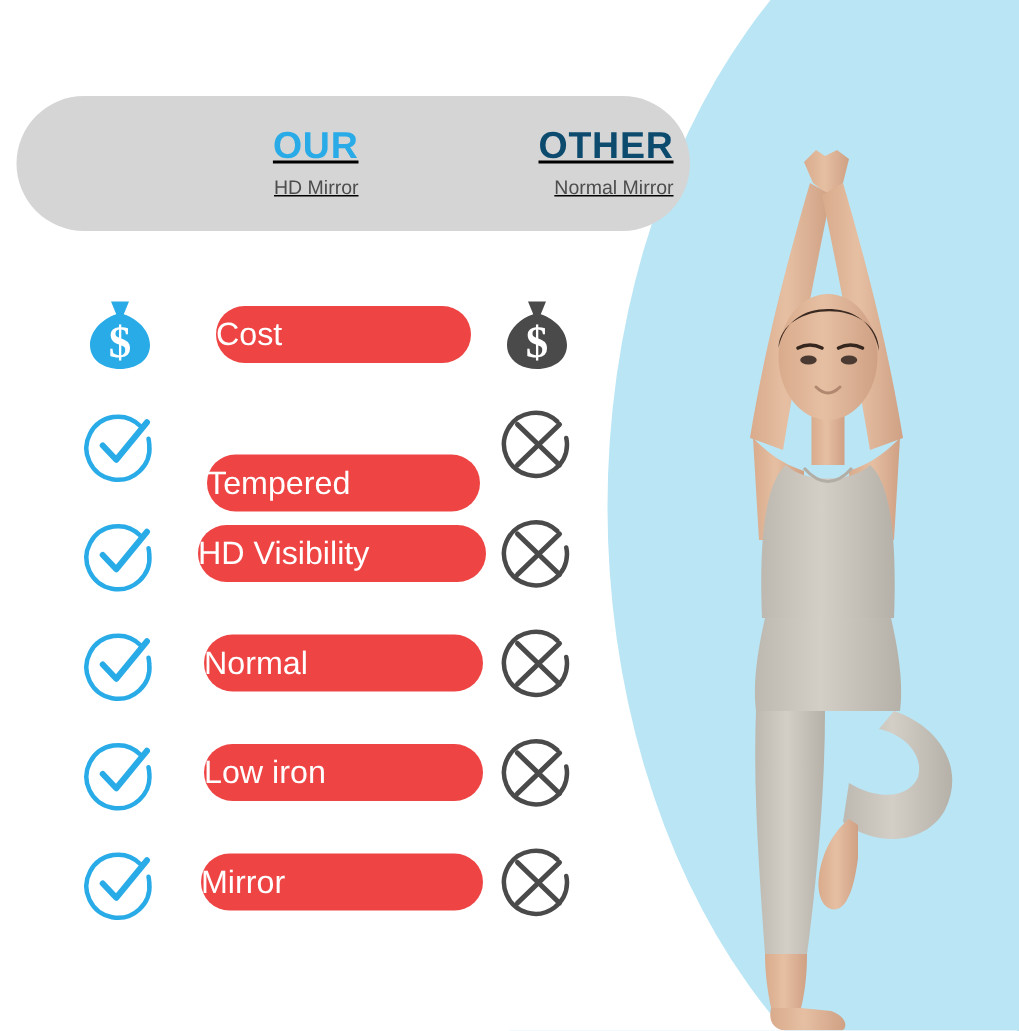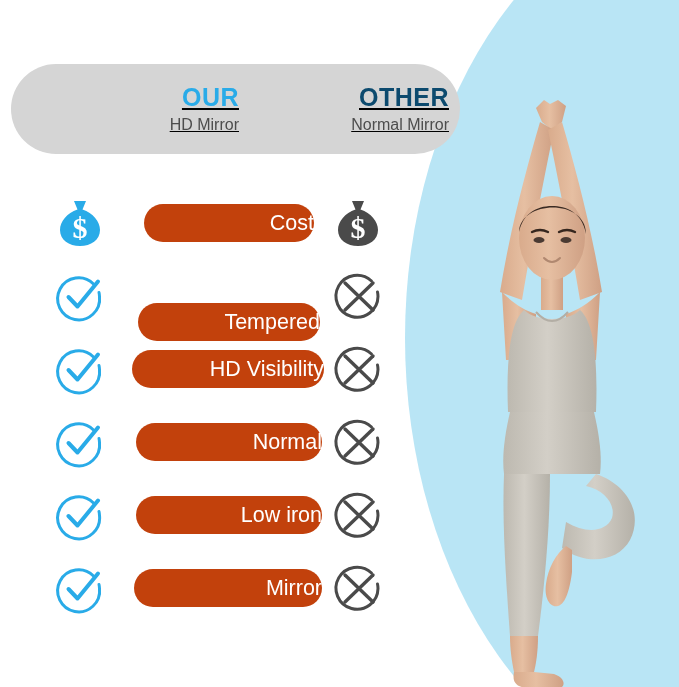--- a/index.html
+++ b/index.html
@@ -66,21 +66,21 @@
   .hdr-title {
     font-size: 25px;
     font-weight: bold;
     letter-spacing: 0.5px;
     line-height: 30px;
   }
   #hdr-our-title   { color: #29abe8; }
   #hdr-other-title { color: #0c4a6e; }
 
   .hdr-sub {
-    font-size: 16px;
+    font-size: 13px;
     color: #4d4d4d;
     line-height: 22px;
     margin-top: 2px;
   }
 
   
   #rows {
     position: absolute;
     left: 0;
     top: 186px;
@@ -101,26 +101,26 @@
   }
   .icon-left  { left: 52px; }
   .icon-right { left: 330px; }
   .icon-left svg, .icon-right svg { display: block; width: 100%; height: 100%; }
 
   .pill {
     position: absolute;
     top: 50%;
     transform: translateY(-50%);
     height: 38px;
-    background: #c2410c;
+    background: #ef4444;
     border-radius: 19px;
     color: #ffffff;
     font-size: 21.5px;
     line-height: 38px;
-    text-align: right;
+    text-align: left;
     white-space: nowrap;
     left: 50%;
     margin-left: -85px;
   }
   .pill.w-cost     { width: 170px; margin-left: -66px; }
   .pill.w-tempered { width: 182px; margin-left: -72px; margin-top: 26px; }
   .pill.w-hd       { width: 192px; margin-left: -78px; }
   .pill.w-durable  { width: 186px; margin-left: -74px; }
   .pill.w-lowiron  { width: 186px; margin-left: -74px; }
   .pill.w-copper   { width: 188px; margin-left: -76px; }

